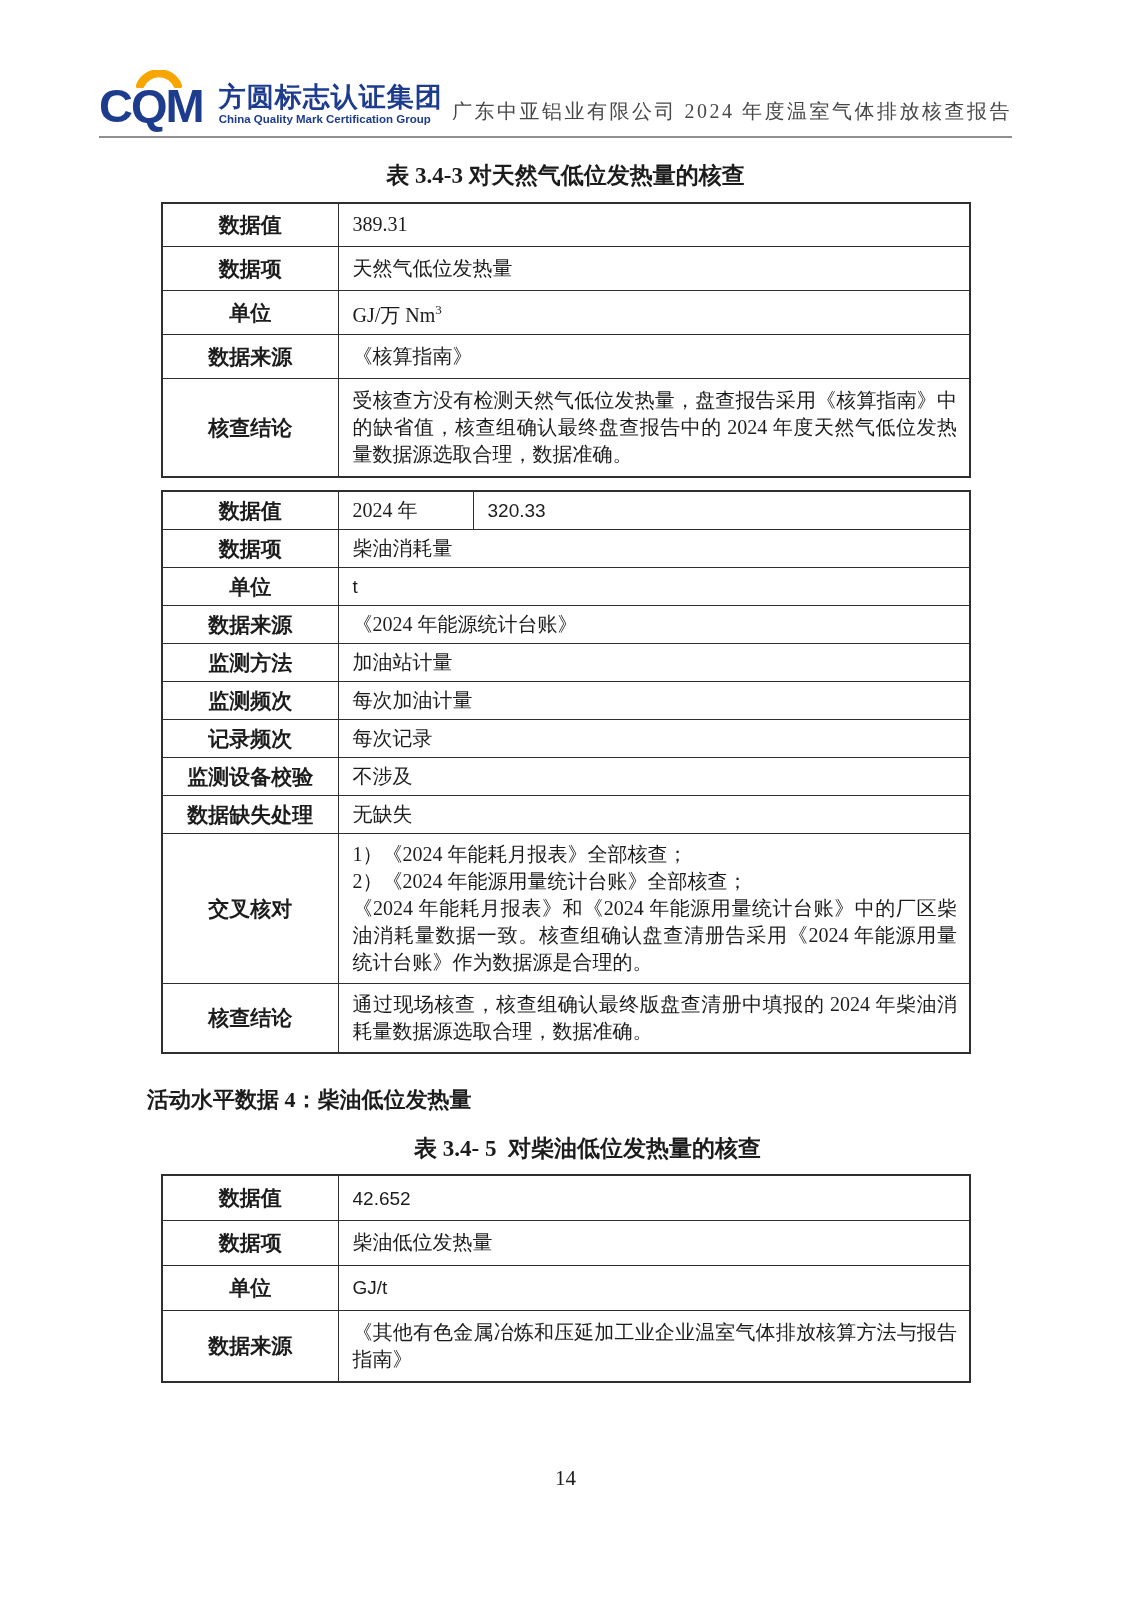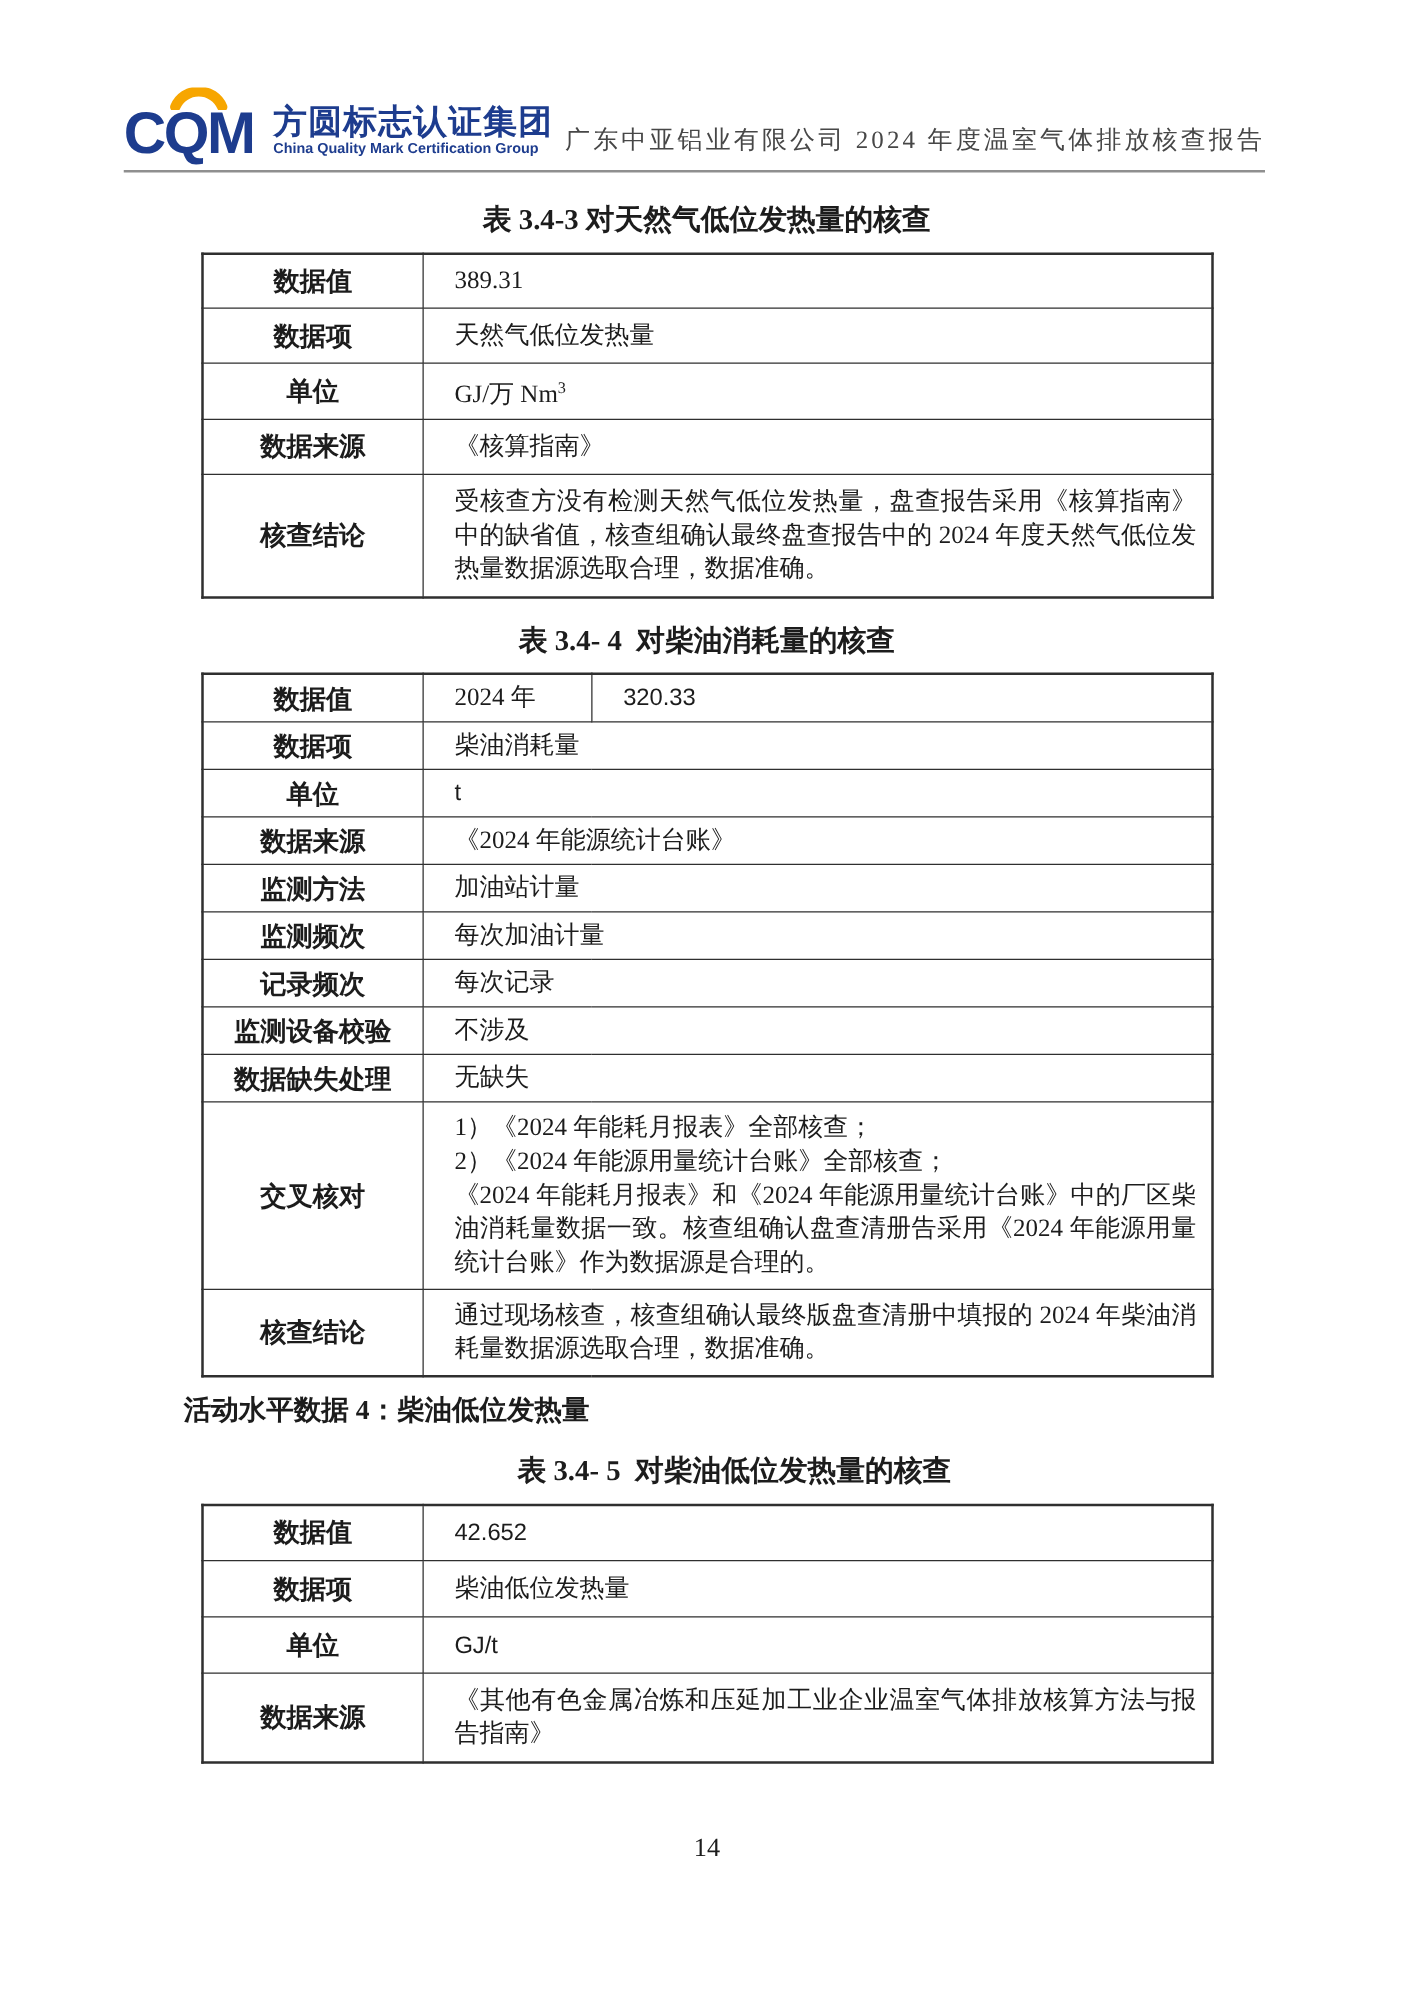--- a/index.html
+++ b/index.html
@@ -71,21 +71,21 @@
   }
   .doc-table td{
     border:1px solid var(--border_dark);
     vertical-align:middle;
   }
   .doc-table .lbl{
     text-align:center;font-weight:bold;font-size:21px;
     padding:4px 6px;
   }
   .doc-table .val{
-    text-align:left;padding:5px 12px 5px 25px;line-height:27px;
+    text-align:left;padding:5px 12px 5px 14px;line-height:27px;
     text-align:justify;
   }
   .t1 tr.single{height:44px;}
   .t2 tr.single{height:38px;}
   .t3 tr.single{height:45px;}
   .mono{font-family:Liberation Sans, sans-serif;font-size:19px;}
   sup{font-size:13px;}
   .page-num{
     position:absolute;top:1466px;left:0;width:100%;
     text-align:center;font-size:21px;
@@ -139,21 +139,20 @@
         <td class="val">《核算指南》</td>
       </tr>
       <tr>
         <td class="lbl">核查结论</td>
         <td class="val" style="padding-top:8px;padding-bottom:8px;">受核查方没有检测天然气低位发热量，盘查报告采用《核算指南》中的缺省值，核查组确认最终盘查报告中的 2024 年度天然气低位发热量数据源选取合理，数据准确。</td>
       </tr>
     </tbody>
       </table>
 
 
-    <div class="caption c2">表 3.4- 4  对柴油消耗量的核查</div>
 
     <table class="doc-table t2">
       <colgroup>
           <col style="width:176px">
           <col style="width:135px">
           <col>
         </colgroup>
       <tbody>
           <tr class="single">
         <td class="lbl">数据值</td>
@@ -200,21 +199,21 @@
           <div>《2024 年能耗月报表》和《2024 年能源用量统计台账》中的厂区柴油消耗量数据一致。核查组确认盘查清册告采用《2024 年能源用量统计台账》作为数据源是合理的。</div>
         </td>
       </tr>
       <tr>
         <td class="lbl">核查结论</td>
         <td class="val" colspan="2" style="padding-top:7px;padding-bottom:7px;">通过现场核查，核查组确认最终版盘查清册中填报的 2024 年柴油消耗量数据源选取合理，数据准确。</td>
       </tr>
     </tbody>
       </table>
 
-    <div class="para-head" style="margin-top:12px;">活动水平数据 4：柴油低位发热量</div>
+    <div class="para-head" style="margin-top:32px;">活动水平数据 4：柴油低位发热量</div>
 
     <div class="caption c3">表 3.4- 5  对柴油低位发热量的核查</div>
 
     <table class="doc-table t3">
       <colgroup>
           <col style="width:176px">
           <col>
         </colgroup>
       <tbody>
           <tr class="single">

